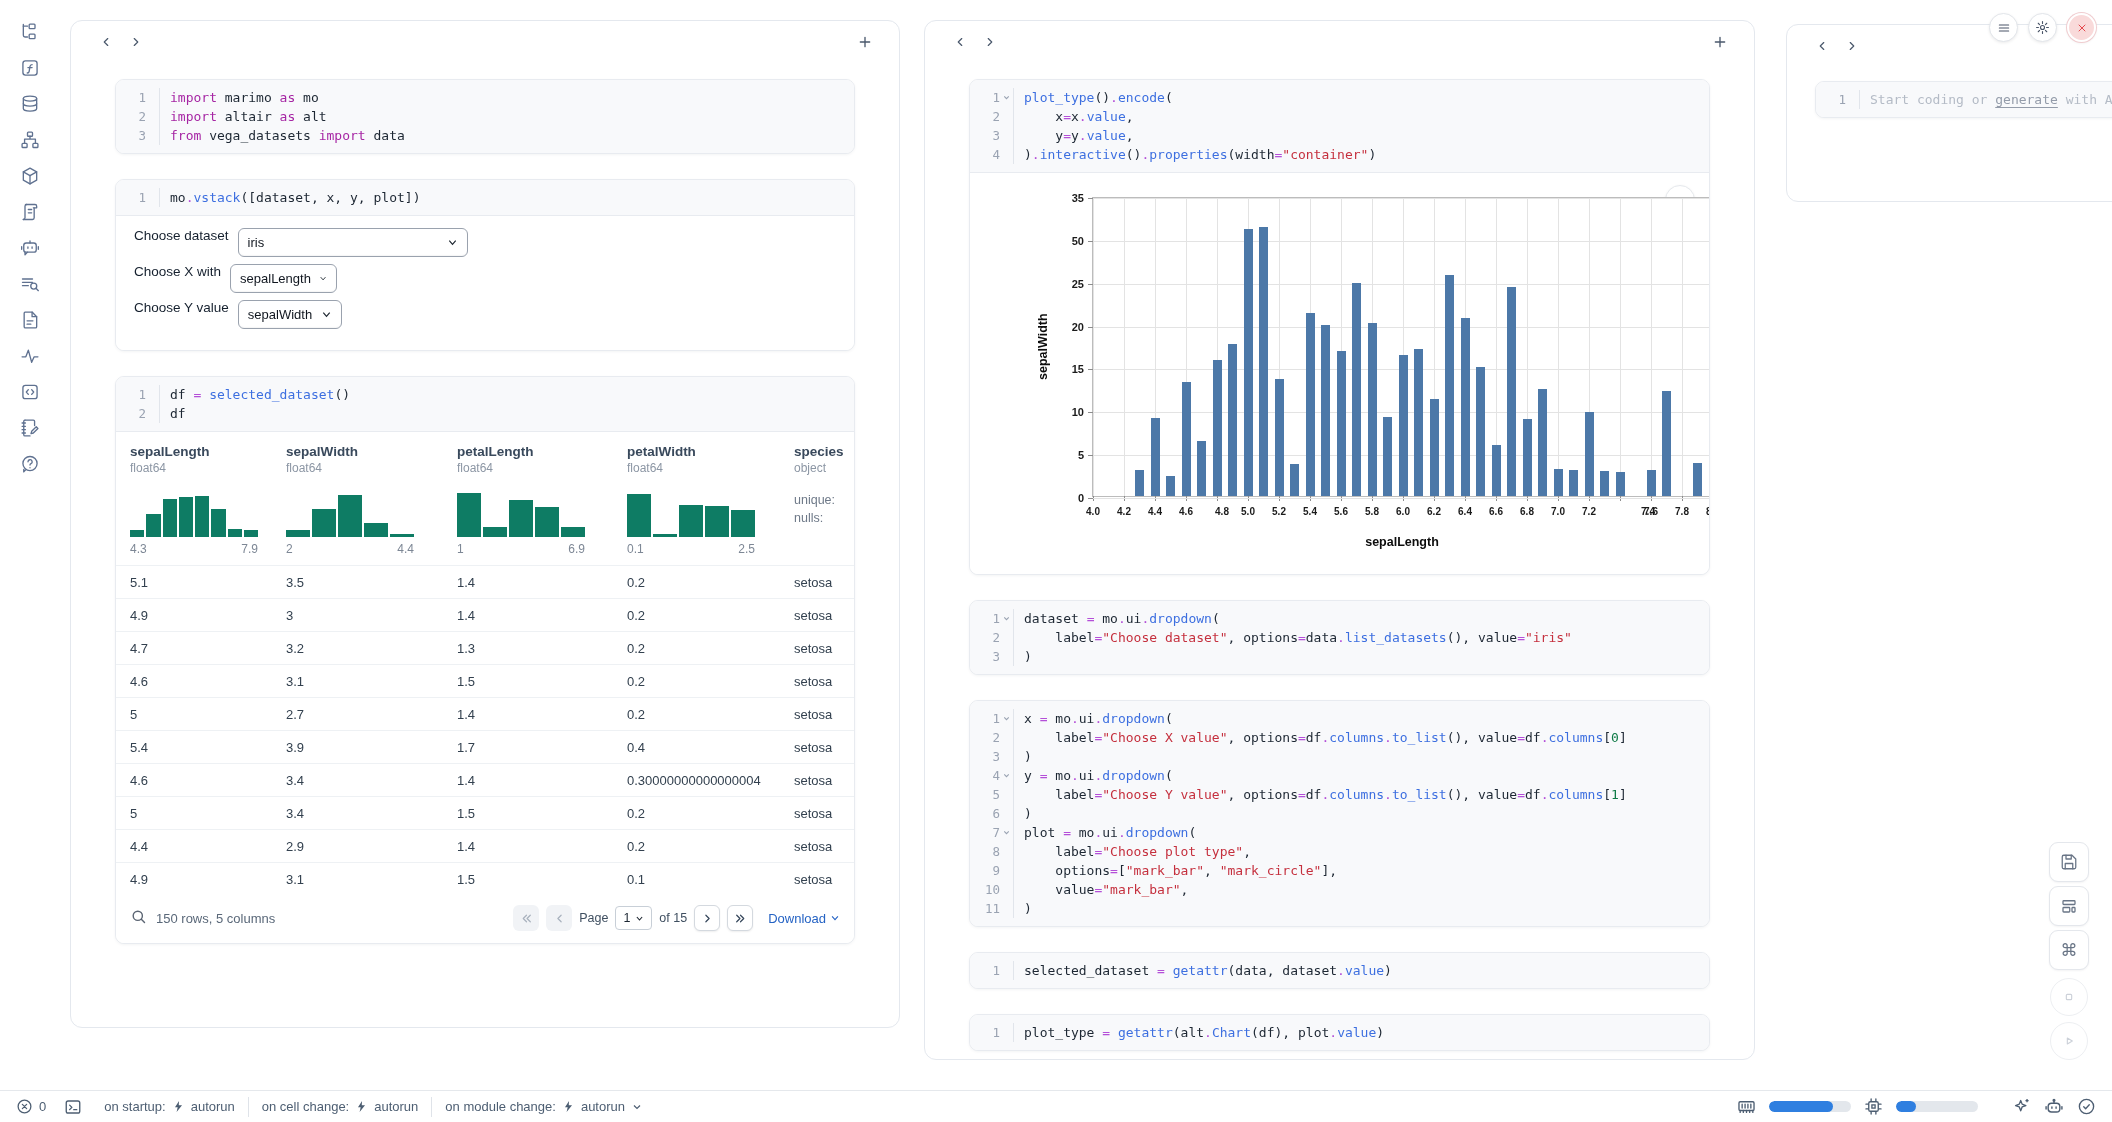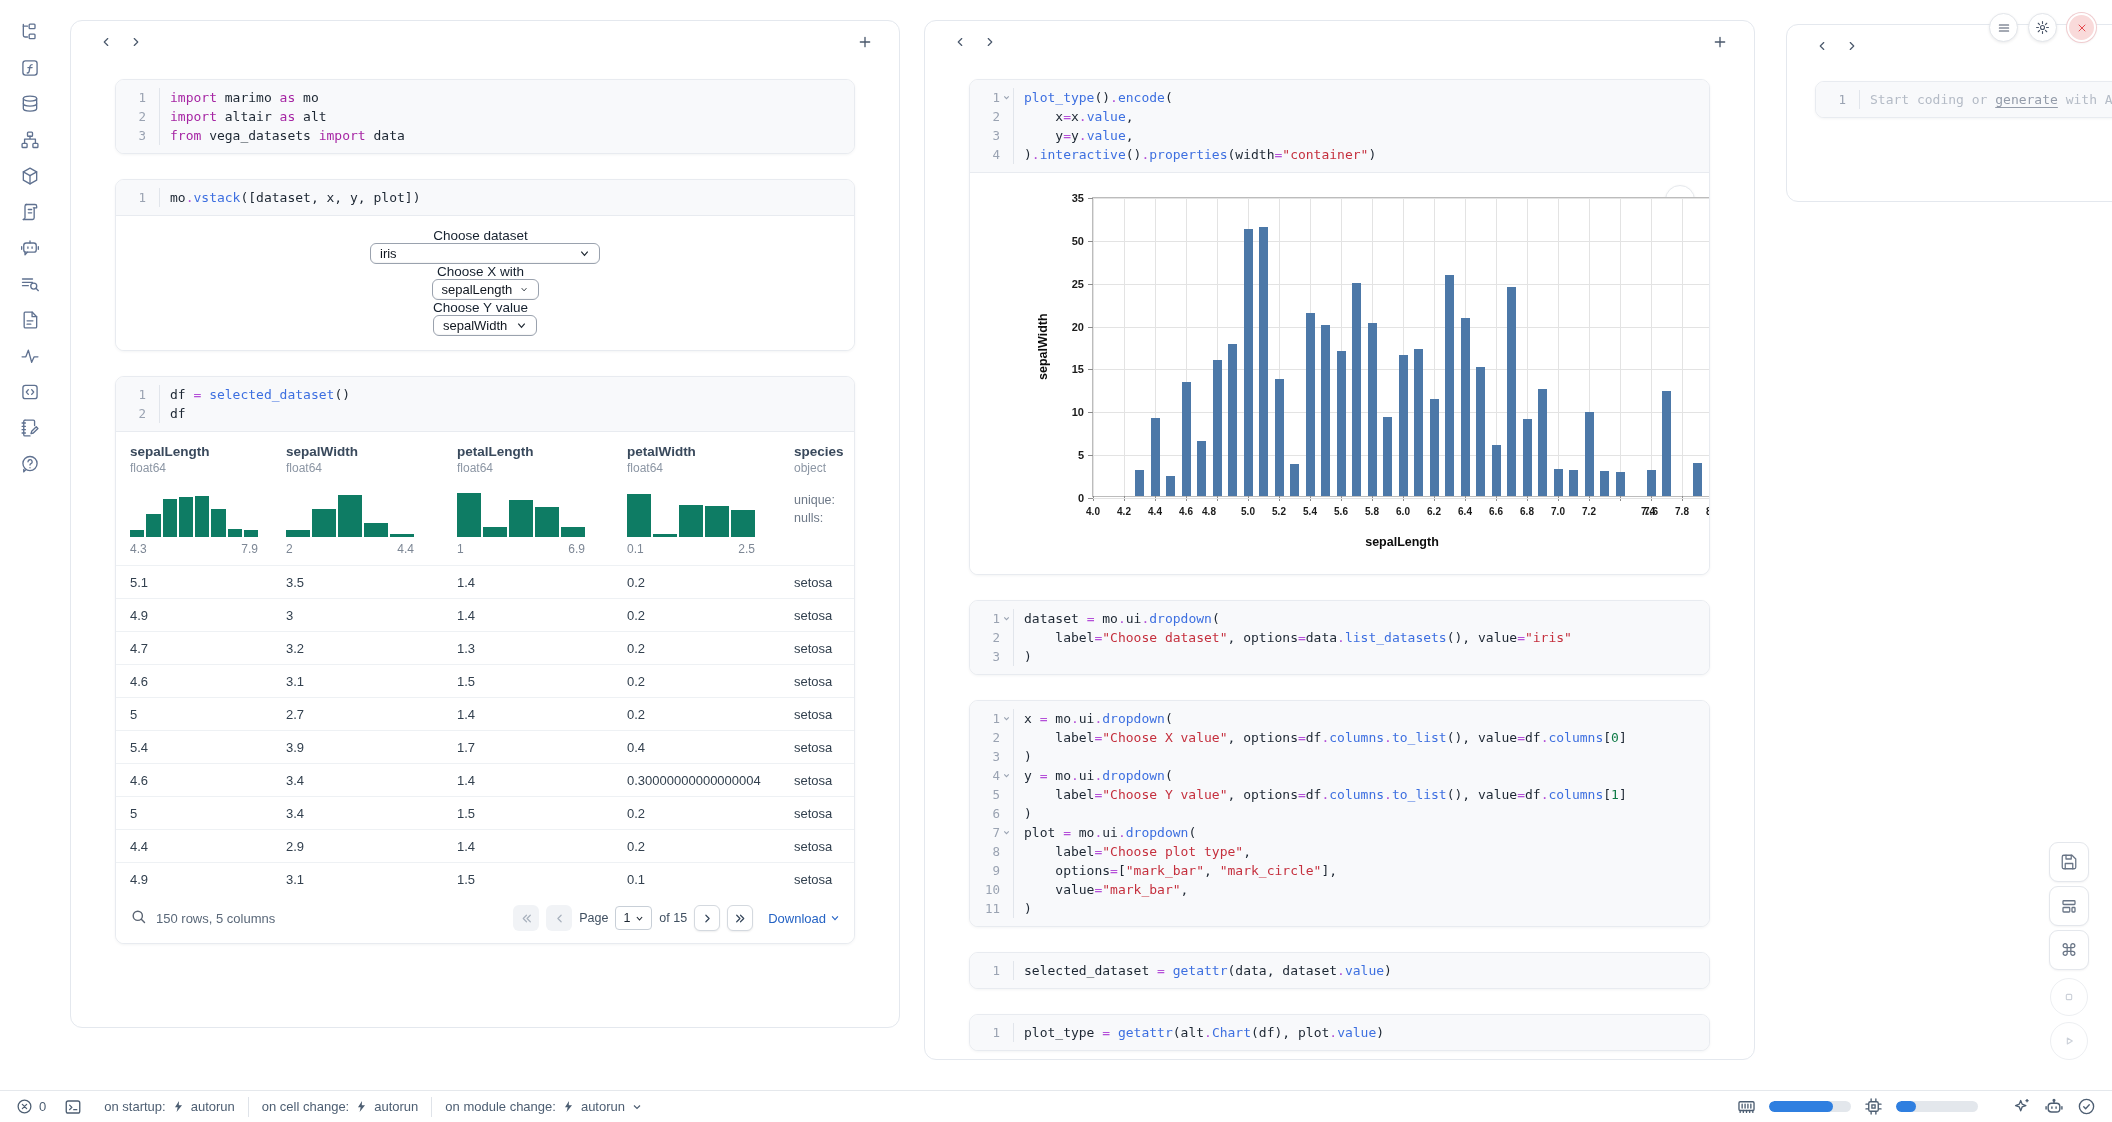--- a/index.html
+++ b/index.html
@@ -32,21 +32,21 @@
   .cline { display:flex; align-items:center; line-height:19px; font-family:"DejaVu Sans Mono",monospace; font-size:13px; white-space:pre; }
   .ln { width:30px; flex:none; text-align:right; color:#9aa3b2; font-size:12.5px; }
   .fold { width:13px; flex:none; display:flex; align-items:center; justify-content:center; }
   .ct { border-left:1px solid #e1e5eb; padding-left:10px; color:#1d2733; }
   .k { color:#a626a4; } .f { color:#3d6fe0; } .s { color:#c5303e; }
   .o { color:#b44fd8; } .n { color:#0e7a46; } .p { color:#1d2733; }
   .output { background:#fff; border-top:1px solid #e8ebf0; }
 
   
   .ctrls { padding:12px 18px 14px; }
-  .ctrl-row { display:flex; align-items:center; height:36px;flex-direction:column; }
+  .ctrl-row { display:flex; height:36px; }
   .ctrl-label { font-size:13.5px; color:#15202e; margin-right:9px; }
   .select { display:inline-flex; align-items:center; justify-content:space-between; height:29px;
     border:1px solid #9aa2ae; border-radius:6px; background:#fff; padding:0 9px; font-size:13px;
     color:#10161f; box-shadow:inset 0 -1px 1px rgba(0,0,0,.04); cursor:pointer; }
 
   
   .tblwrap { overflow:hidden; }
   .thead { display:flex; padding:12px 14px 0; }
   .th { flex:none; }
   .c0{width:156px;} .c1{width:171px;} .c2{width:170px;} .c3{width:167px;} .c4{width:180px;}
@@ -536,21 +536,21 @@
               <div class="tick xt" style="left:31.0px"></div>
               <div class="xlab" style="left:31.0px">4.2</div>
               <div class="gl v" style="left:62.0px"></div>
               <div class="tick xt" style="left:62.0px"></div>
               <div class="xlab" style="left:62.0px">4.4</div>
               <div class="gl v" style="left:93.0px"></div>
               <div class="tick xt" style="left:93.0px"></div>
               <div class="xlab" style="left:93.0px">4.6</div>
               <div class="gl v" style="left:124.0px"></div>
               <div class="tick xt" style="left:124.0px"></div>
-              <div class="xlab" style="left:116px">4.8</div>
+              <div class="xlab" style="left:129px">4.8</div>
               <div class="gl v" style="left:155.0px"></div>
               <div class="tick xt" style="left:155.0px"></div>
               <div class="xlab" style="left:155.0px">5.0</div>
               <div class="gl v" style="left:186.0px"></div>
               <div class="tick xt" style="left:186.0px"></div>
               <div class="xlab" style="left:186.0px">5.2</div>
               <div class="gl v" style="left:217.0px"></div>
               <div class="tick xt" style="left:217.0px"></div>
               <div class="xlab" style="left:217.0px">5.4</div>
               <div class="gl v" style="left:248.0px"></div>

